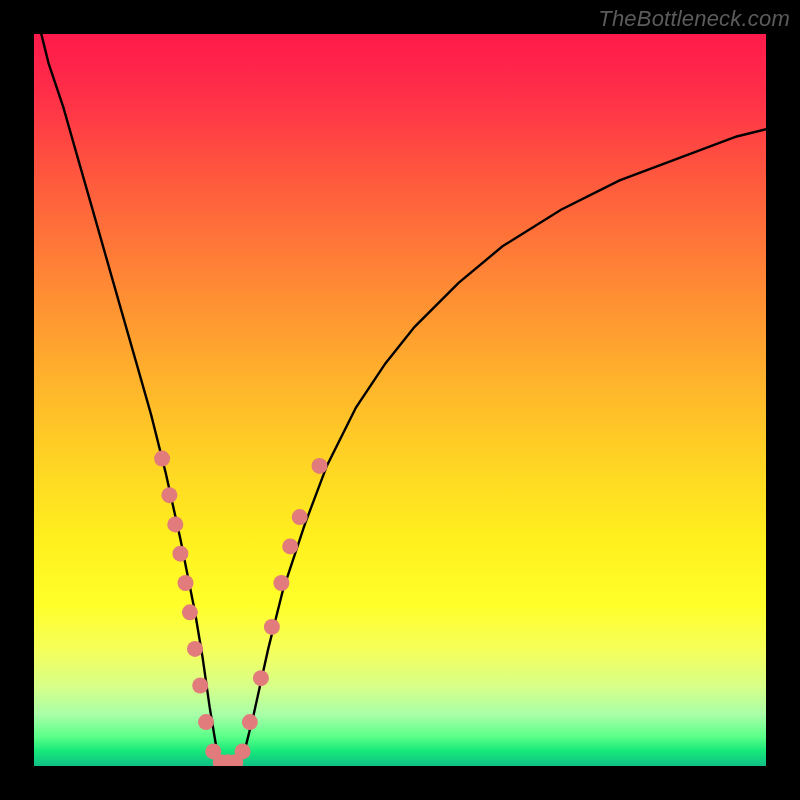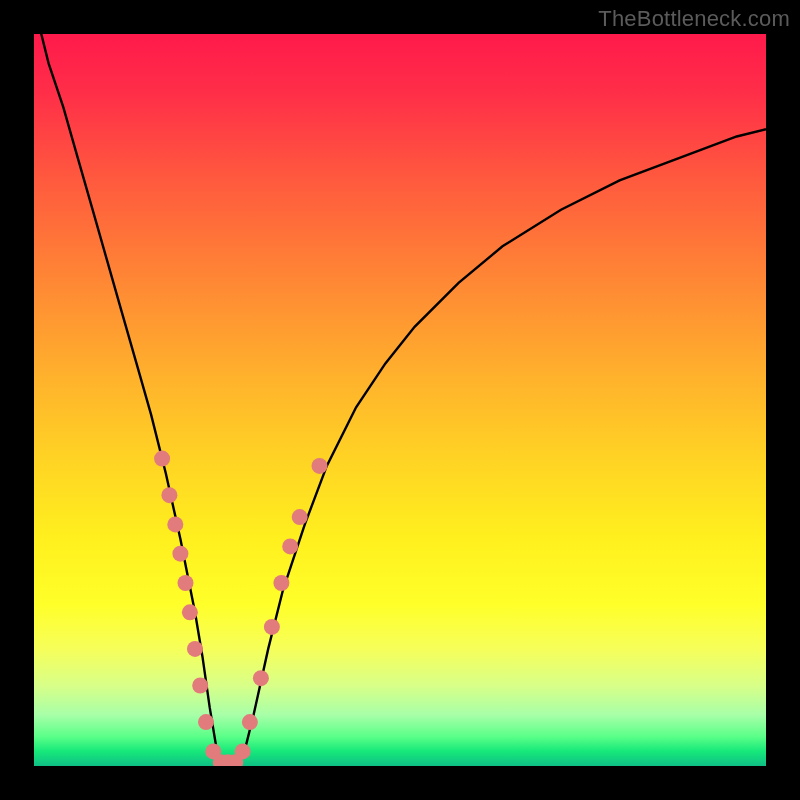--- a/index.html
+++ b/index.html
@@ -11,20 +11,21 @@
     overflow: hidden;
     font-family: Arial, Helvetica, sans-serif;
   }
   .frame {
     position: absolute;
     left: 0;
     top: 0;
     width: 800px;
     height: 800px;
     background: #000;
+    font-style: italic;
   }
   .plot {
     position: absolute;
     left: 34px;
     top: 34px;
     width: 732px;
     height: 732px;
     overflow: hidden;
   }
   .gradient {

